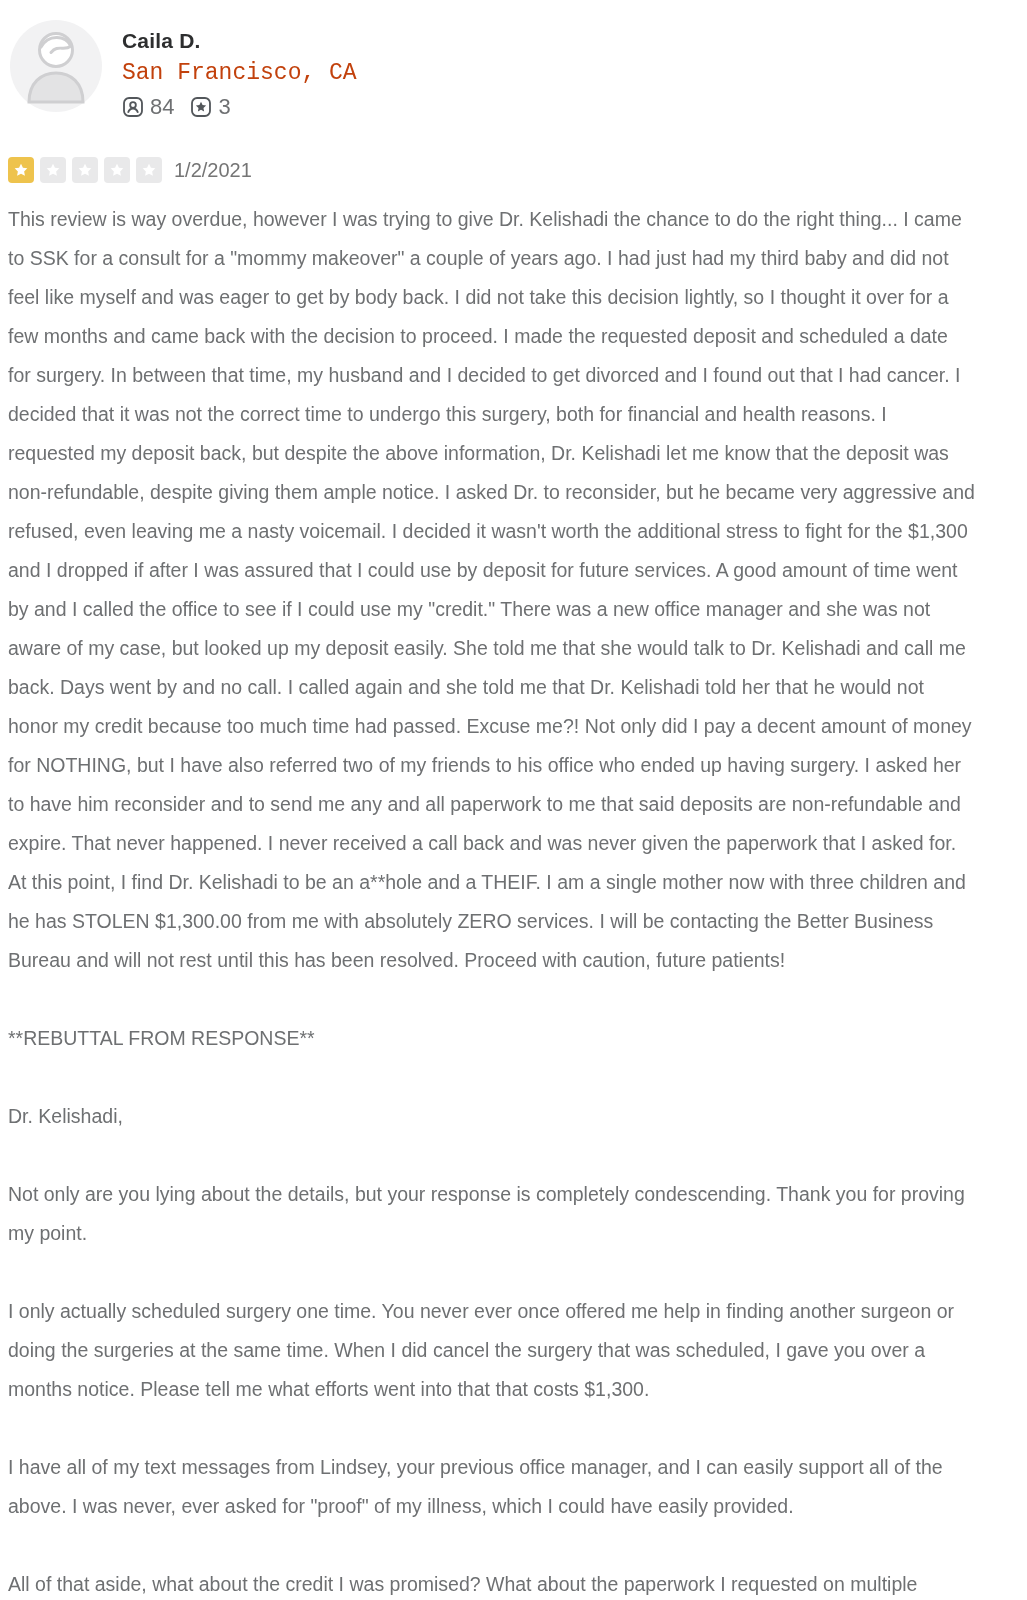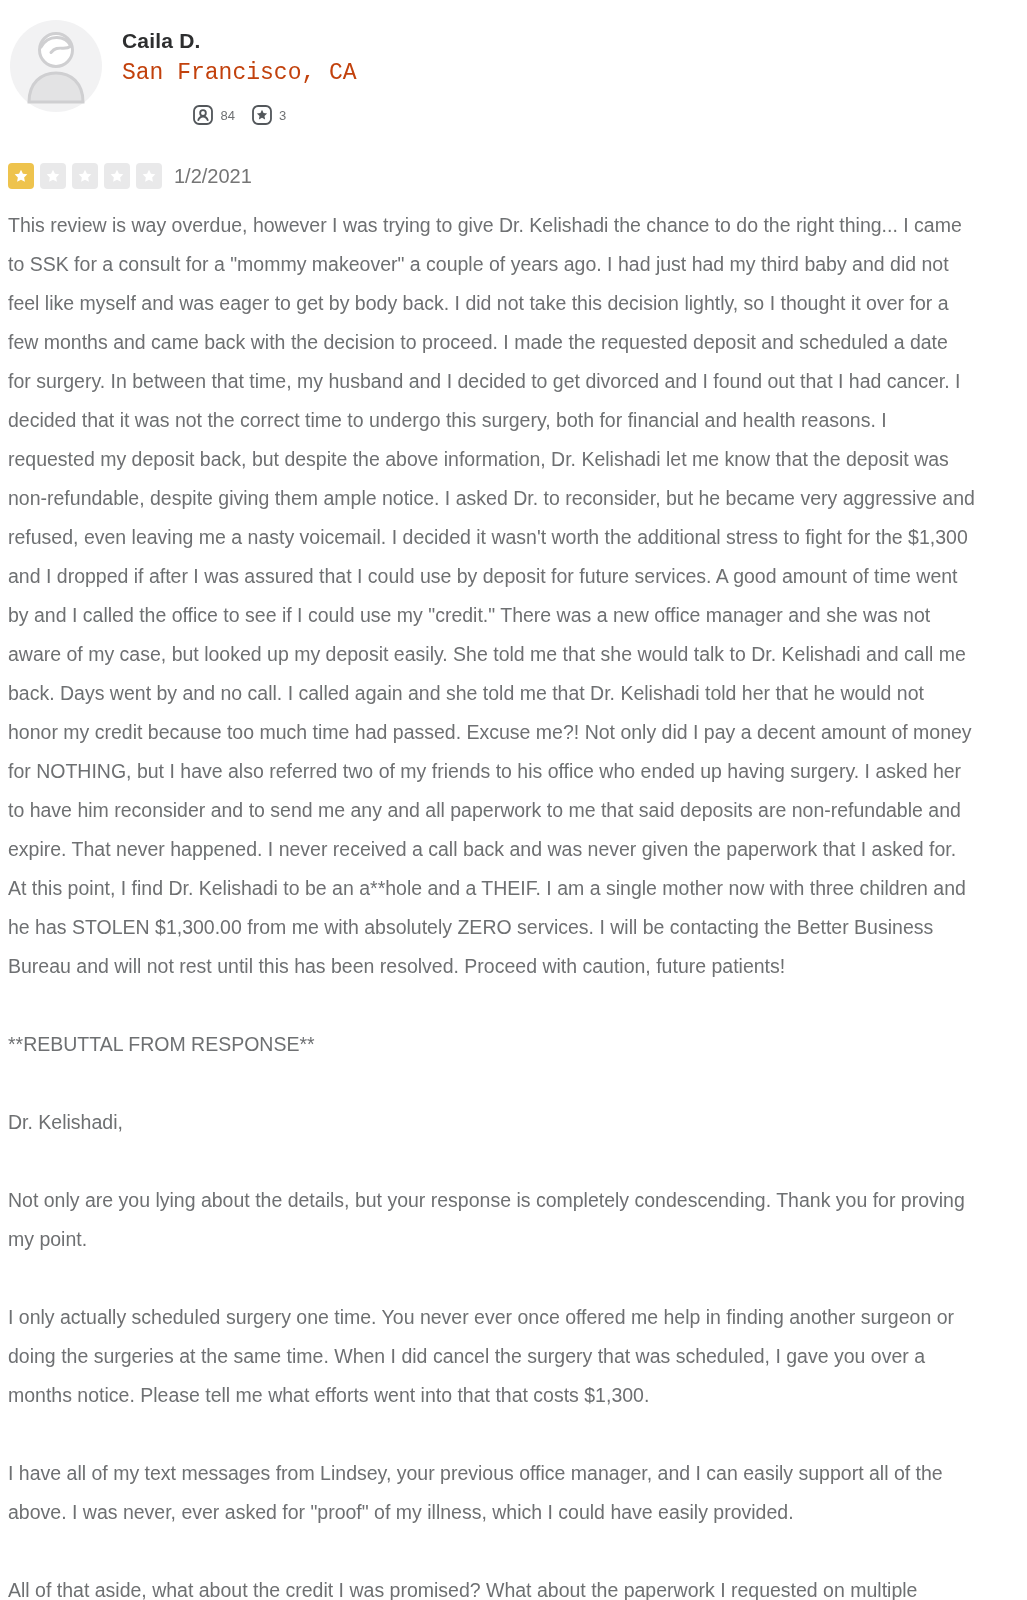--- a/index.html
+++ b/index.html
@@ -22,27 +22,26 @@
     color: #2d2e2f;
     letter-spacing: 0.2px;
   }
   .user-location {
     margin-top: 7px;
     font-size: 23px;
     color: #c2410c;
     font-family: Liberation Mono, monospace;
   }
   .user-stats {
-    margin-top: 18px;
+    margin-top: 8px;
     display: flex;
     align-items: center;
     gap: 16px;
-    font-size: 13px;
-    color: #6e7072;
-    justify-content: center;
+    font-size: 22px;
+    color: #6e7072;
   }
   .stat { display: inline-flex; align-items: center; gap: 6px; }
   .stat svg { display: block; }
 
   
   .rating-row {
     margin-top: 37px;
     display: flex;
     align-items: center;
   }

